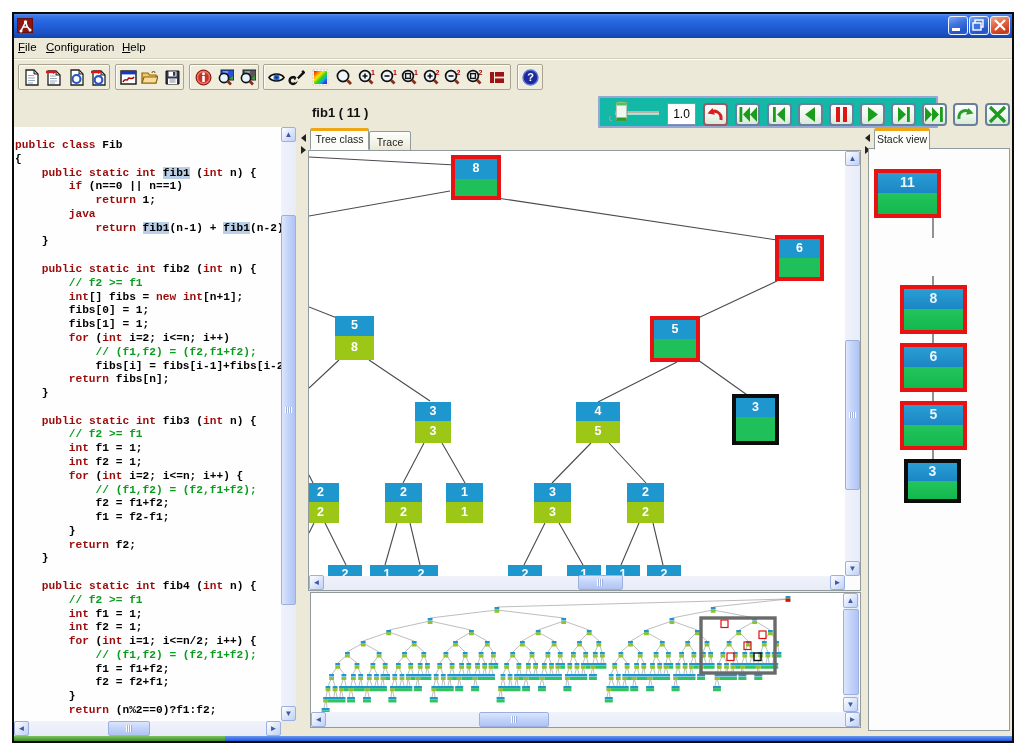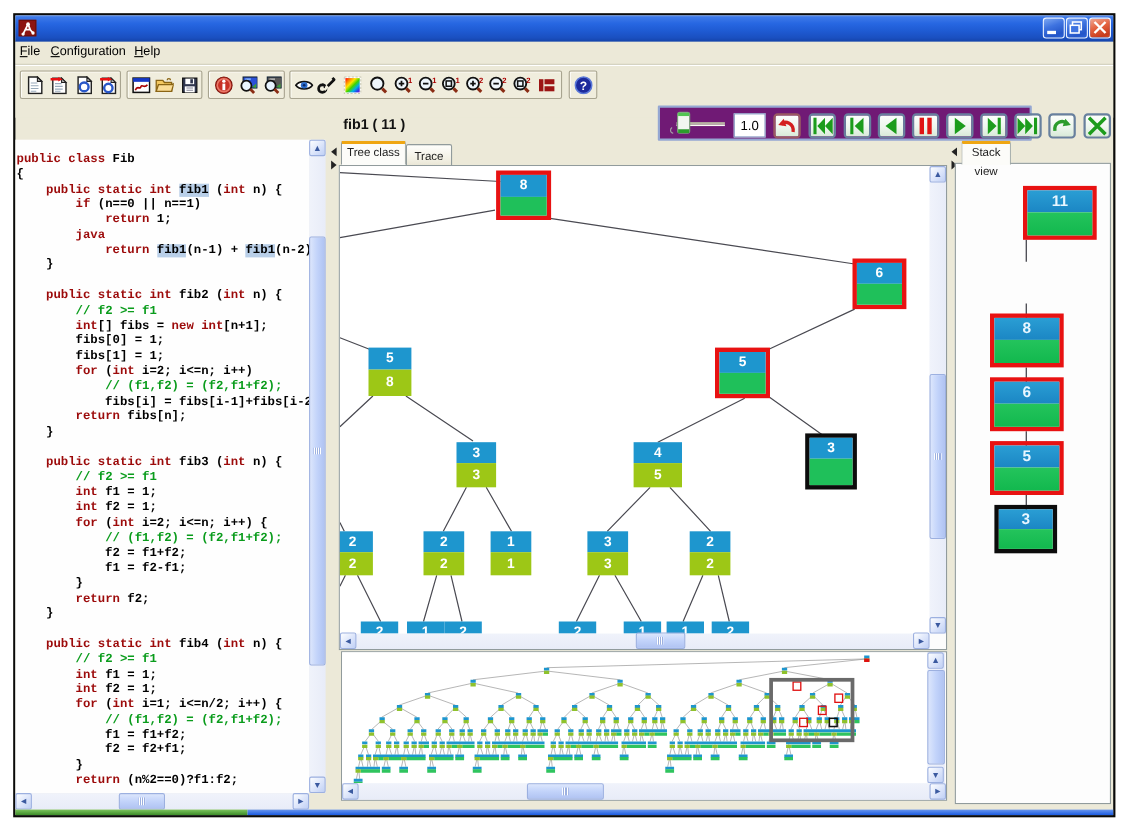--- a/index.html
+++ b/index.html
@@ -22,21 +22,21 @@
 #menubar u { text-decoration:underline; }
 #menusep { position:absolute; left:0; top:44px; width:998px; height:2px; border-top:1px solid #cfccba; border-bottom:1px solid #fff; }
 
 
 #toolbar { position:absolute; left:0; top:46px; width:998px; height:47px; background:#ECE9D8; }
 .tgroup { position:absolute; top:4px; height:26px; border:1px solid #a8a490; border-radius:2px; background:#f0eddd; box-shadow:inset 1px 1px 0 #fdfcf7; }
 .ticon { position:absolute; top:4px; width:17px; height:17px; }
 
 
 #fiblabel { position:absolute; left:265px; top:91px; font-size:13px; font-weight:bold; color:#111;margin-left:33px; }
-#player { position:absolute; left:584px; top:82px; width:340px; height:32px; background:#701a75; border:2px solid #95a7d2; border-radius:1px; }
+#player { position:absolute; left:584px; top:82px; width:340px; height:32px; background:#14b8a6; border:2px solid #95a7d2; border-radius:1px; }
 .pbtn { position:absolute; top:5px; width:25px; height:23px; border:2px solid #68809e; border-radius:4px; background:linear-gradient(180deg,#fcfefc 0%,#eef6ee 55%,#d8ead8 100%); }
 #speedbox { position:absolute; left:67px; top:5px; width:29px; height:22px; background:#fff; border:1px solid #8193c0; font-size:12px; text-align:center; line-height:20px; }
 #codepanel { position:absolute; left:0; top:113px; width:267px; height:594px; background:#fefefe; overflow:hidden; }
 #code { position:absolute; left:1px; top:12px; font-family:"Liberation Mono",monospace; font-size:11.2px; line-height:13.78px; font-weight:bold; white-space:pre; color:#000; }
 .kw { color:#9c0a0a; }
 .cm { color:#0a9c1c; }
 .hl { background:#b9cfe8; }
 
 
 .sbtrack { position:absolute; background:linear-gradient(90deg,#f0f3fb,#e8ecf8); }
@@ -472,28 +472,28 @@
   <div class="sbtrack" style="left:829px;top:579px;width:16px;height:119px"></div>
   <div class="sbbtn" style="left:829px;top:579px">▲</div>
   <div class="sbthumbv" style="left:829px;top:595px;width:16px;height:86px"></div>
   <div class="sbbtn" style="left:829px;top:683px">▼</div>
   <div class="sbtrackh" style="left:297px;top:698px;width:549px;height:15px"></div>
   <div class="sbbtn" style="left:297px;top:698px">◄</div>
   <div class="sbthumbh" style="left:465px;top:698px;width:70px"></div>
   <div class="ridgeh" style="left:497px;top:702px"></div>
   <div class="sbbtn" style="left:831px;top:698px">►</div>
 
-  <div class="tab tabactive" style="left:860px;top:114px;width:45px">Stack view</div>
+  <div class="tab tabactive" style="left:860px;top:114px;width:56px">Stack view</div>
   <div class="panelborder" style="left:854px;top:134px;width:142px;height:583px;background:#fdfdfd"></div>
   <svg class="abs" style="left:854px;top:134px" width="142" height="583">
     <g stroke="#4a4a52" stroke-width="1.2">
         <path d="M65 70v20M65 128v20M65 186v20M65 244v20M65 302v16"></path>
       </g>
   </svg>
-  <div class="sn" style="left:916px;top:155px">
+  <div class="sn" style="left:860px;top:155px">
       <div class="b">11</div>
       <div class="g"></div>
     </div>
   <div class="sn" style="left:886px;top:271px">
       <div class="b">8</div>
       <div class="g"></div>
     </div>
   <div class="sn" style="left:886px;top:329px">
       <div class="b">6</div>
       <div class="g"></div>

